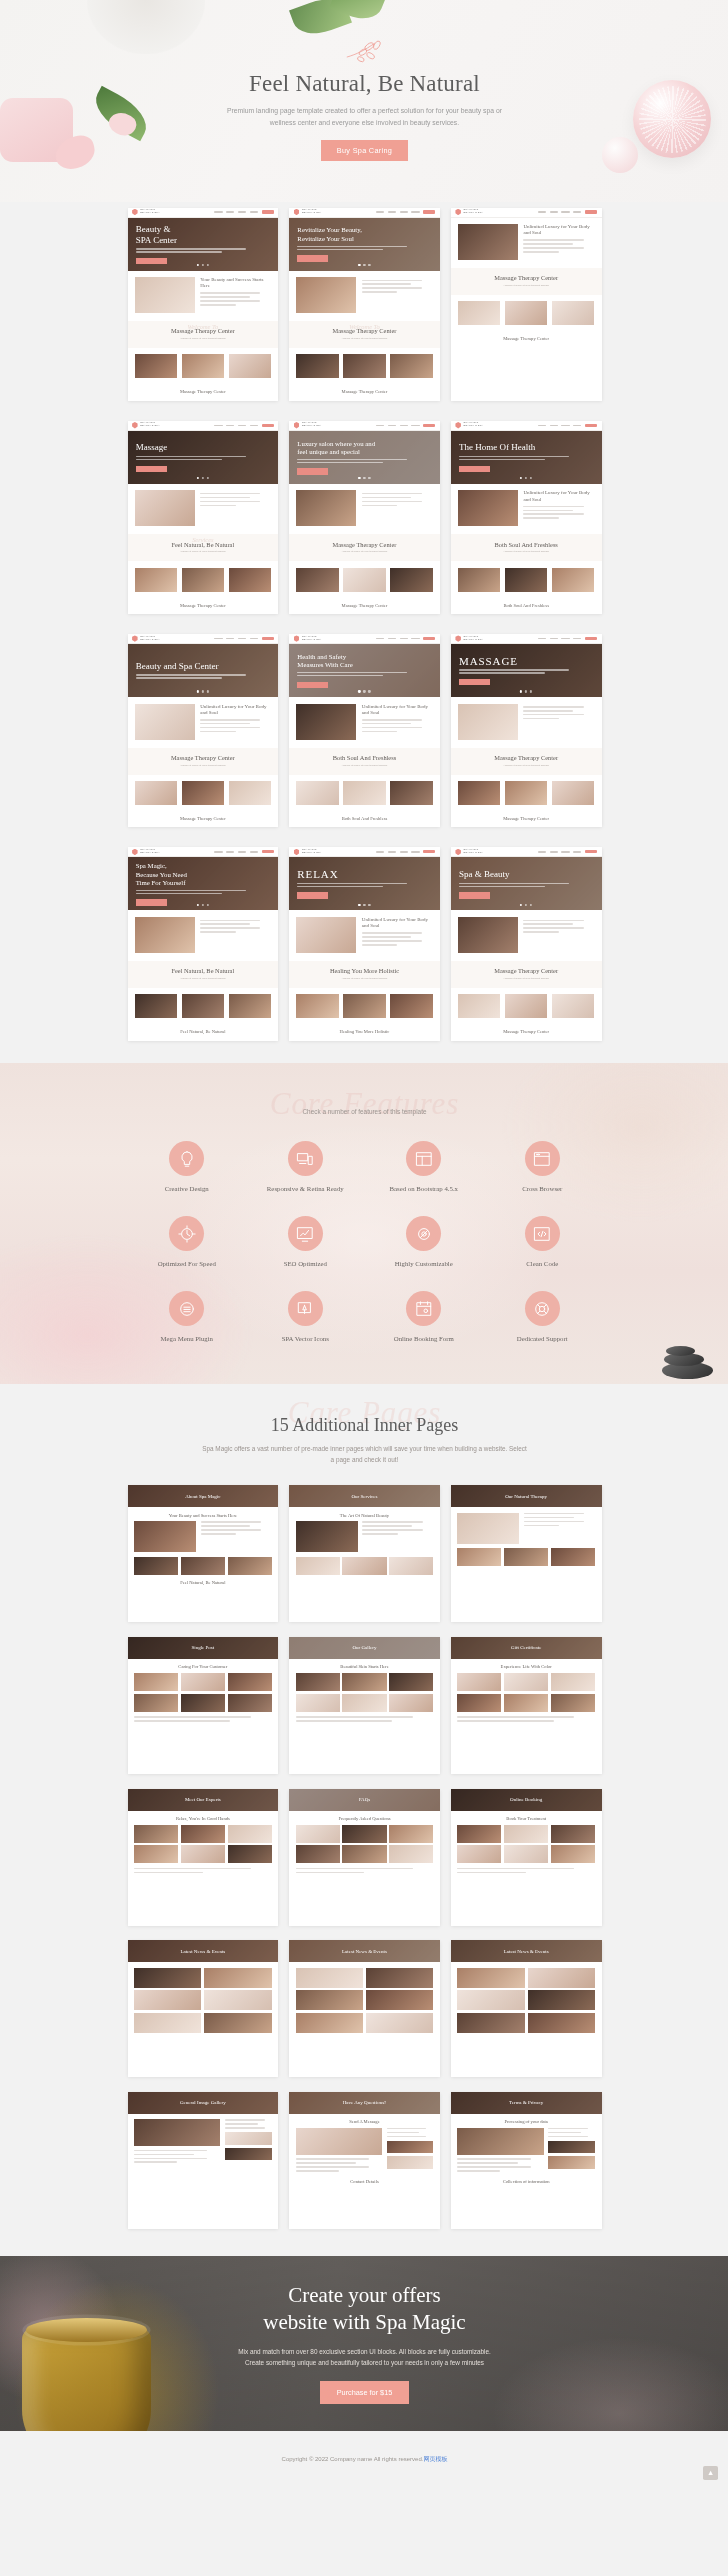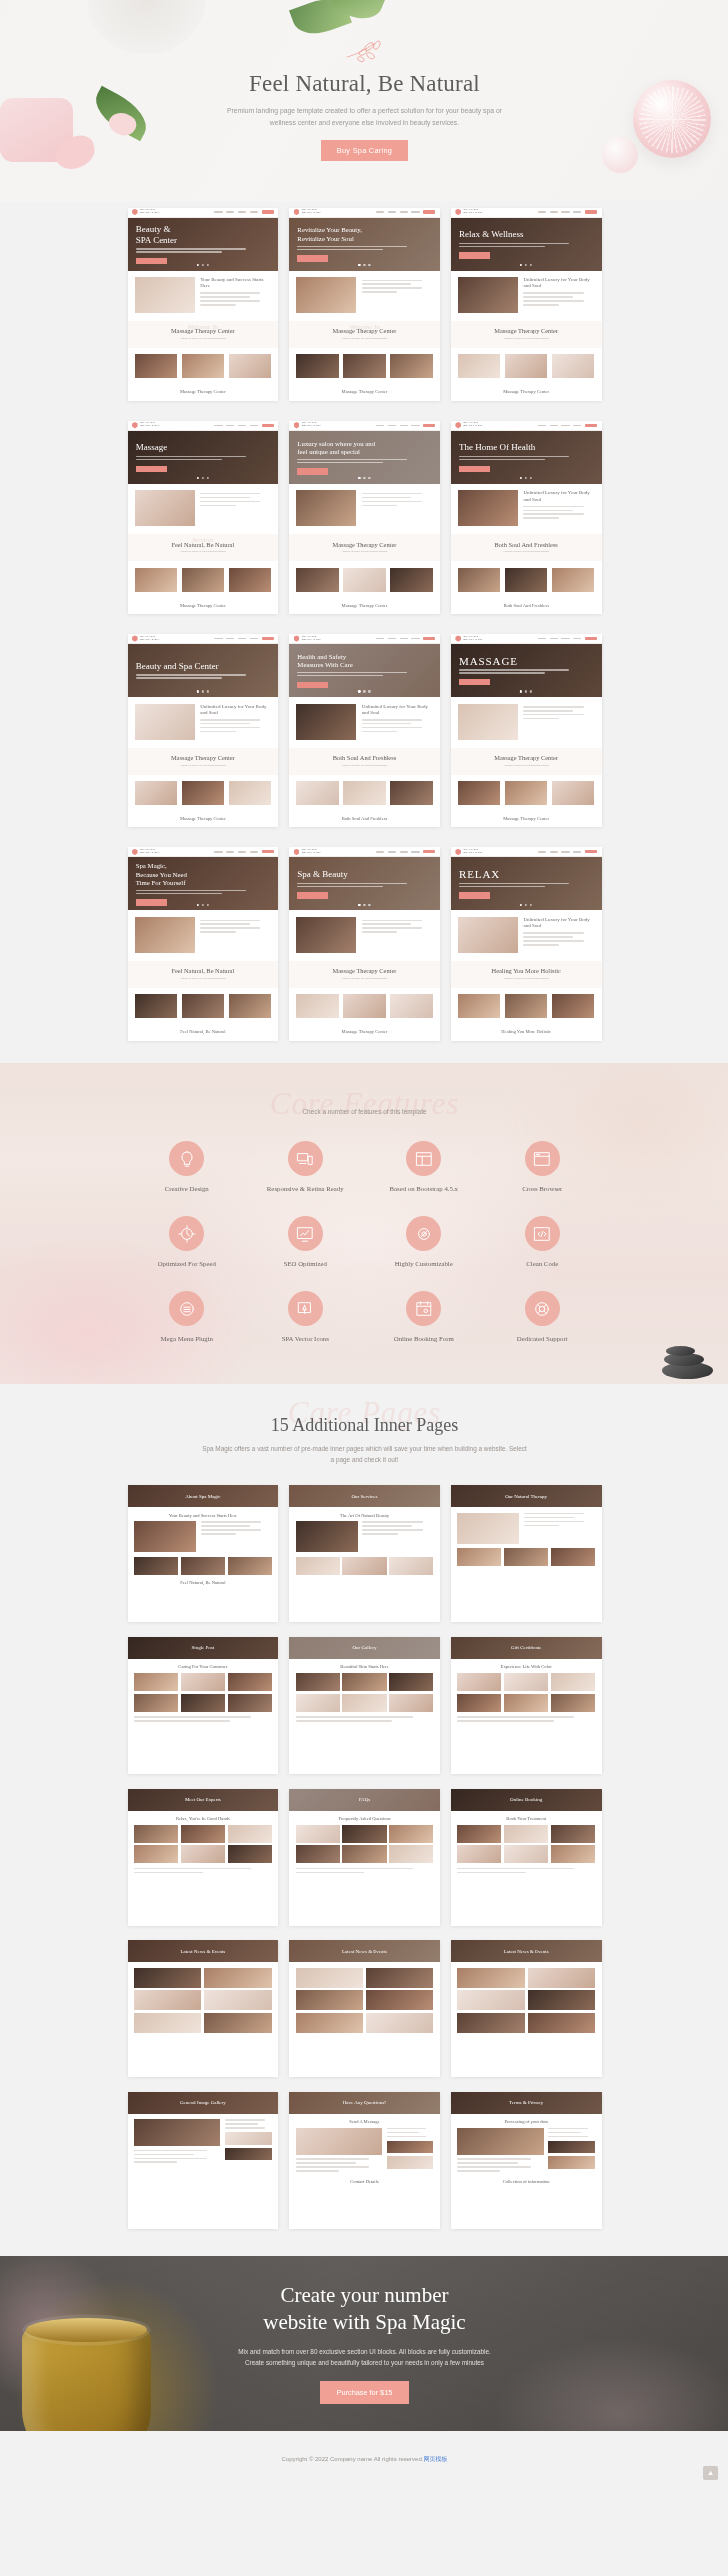--- a/index.html
+++ b/index.html
@@ -346,33 +346,20 @@
       <span class="logo-mark"></span>
       <span class="logo-txt">SPA MAGIC<br>BEAUTY &amp; SPA</span>
       <span class="navdots">
         <i class="navdot"></i>
               <i class="navdot"></i>
               <i class="navdot"></i>
               <i class="navdot"></i>
               <i class="nav-cta"></i>
       </span>
     </div>
-    <div class="card-hero dark p5">
-      <div class="ch-title">Relax &amp; Wellness</div>
-      <div class="ch-lines">
-              <div class="ln w85" style="width:82%"></div>
-              <div class="ln" style="width:64%"></div>
-            </div>
-      <div class="ch-btn"></div>
-      <div class="slide-dots">
-              <i class="sdot on"></i>
-              <i class="sdot"></i>
-              <i class="sdot"></i>
-            </div>
-    </div>
     <div class="card-body">
       <div class="cb-row">
         <div class="ph p5" style="width:44%;height:36px;"></div>
         <div style="flex:1">
           <div class="sub-head">Unlimited Luxury for Your Body and Soul</div>
           <div class="txtline w85"></div>
                 <div class="txtline w70"></div>
                 <div class="txtline w85"></div>
                 <div class="txtline w50"></div>
         </div>
@@ -738,20 +725,69 @@
       <span class="logo-mark"></span>
       <span class="logo-txt">SPA MAGIC<br>BEAUTY &amp; SPA</span>
       <span class="navdots">
         <i class="navdot"></i>
               <i class="navdot"></i>
               <i class="navdot"></i>
               <i class="navdot"></i>
               <i class="nav-cta"></i>
       </span>
     </div>
+    <div class="card-hero dark p7">
+      <div class="ch-title lg">RELAX</div>
+      <div class="ch-lines">
+              <div class="ln w85" style="width:82%"></div>
+              <div class="ln" style="width:64%"></div>
+            </div>
+      <div class="ch-btn"></div>
+      <div class="slide-dots">
+              <i class="sdot on"></i>
+              <i class="sdot"></i>
+              <i class="sdot"></i>
+            </div>
+    </div>
+    <div class="card-body">
+      <div class="cb-row">
+        <div class="ph p6" style="width:44%;height:36px;"></div>
+        <div style="flex:1">
+          <div class="sub-head">Unlimited Luxury for Your Body and Soul</div>
+          <div class="txtline w85"></div>
+                <div class="txtline w70"></div>
+                <div class="txtline w85"></div>
+                <div class="txtline w50"></div>
+        </div>
+      </div>
+    </div>
+    <div class="band">
+
+      <div class="band-title">Healing You More Holistic</div>
+      <div class="band-sub">Aliquam ut augue at nunc tincidunt aliquam</div>
+    </div>
+    <div class="thumbs3">
+      <div class="ph p4"></div>
+            <div class="ph p7"></div>
+            <div class="ph p1"></div>
+    </div>
+    <div class="card-foot">Healing You More Holistic</div>
+  </div>
+        <div class="card">
+    <div class="card-bar">
+      <span class="logo-mark"></span>
+      <span class="logo-txt">SPA MAGIC<br>BEAUTY &amp; SPA</span>
+      <span class="navdots">
+        <i class="navdot"></i>
+              <i class="navdot"></i>
+              <i class="navdot"></i>
+              <i class="navdot"></i>
+              <i class="nav-cta"></i>
+      </span>
+    </div>
     <div class="card-hero dark p4">
       <div class="ch-title">Spa &amp; Beauty</div>
       <div class="ch-lines">
               <div class="ln w85" style="width:82%"></div>
               <div class="ln" style="width:64%"></div>
             </div>
       <div class="ch-btn"></div>
       <div class="slide-dots">
               <i class="sdot on"></i>
               <i class="sdot"></i>
@@ -774,69 +810,20 @@
 
       <div class="band-title">Massage Therapy Center</div>
       <div class="band-sub">Aliquam ut augue at nunc tincidunt aliquam</div>
     </div>
     <div class="thumbs3">
       <div class="ph p3"></div>
             <div class="ph p6"></div>
             <div class="ph p8"></div>
     </div>
     <div class="card-foot">Massage Therapy Center</div>
-  </div>
-        <div class="card">
-    <div class="card-bar">
-      <span class="logo-mark"></span>
-      <span class="logo-txt">SPA MAGIC<br>BEAUTY &amp; SPA</span>
-      <span class="navdots">
-        <i class="navdot"></i>
-              <i class="navdot"></i>
-              <i class="navdot"></i>
-              <i class="navdot"></i>
-              <i class="nav-cta"></i>
-      </span>
-    </div>
-    <div class="card-hero dark p7">
-      <div class="ch-title lg">RELAX</div>
-      <div class="ch-lines">
-              <div class="ln w85" style="width:82%"></div>
-              <div class="ln" style="width:64%"></div>
-            </div>
-      <div class="ch-btn"></div>
-      <div class="slide-dots">
-              <i class="sdot on"></i>
-              <i class="sdot"></i>
-              <i class="sdot"></i>
-            </div>
-    </div>
-    <div class="card-body">
-      <div class="cb-row">
-        <div class="ph p6" style="width:44%;height:36px;"></div>
-        <div style="flex:1">
-          <div class="sub-head">Unlimited Luxury for Your Body and Soul</div>
-          <div class="txtline w85"></div>
-                <div class="txtline w70"></div>
-                <div class="txtline w85"></div>
-                <div class="txtline w50"></div>
-        </div>
-      </div>
-    </div>
-    <div class="band">
-
-      <div class="band-title">Healing You More Holistic</div>
-      <div class="band-sub">Aliquam ut augue at nunc tincidunt aliquam</div>
-    </div>
-    <div class="thumbs3">
-      <div class="ph p4"></div>
-            <div class="ph p7"></div>
-            <div class="ph p1"></div>
-    </div>
-    <div class="card-foot">Healing You More Holistic</div>
   </div>
       </div>
   </div>
 </section>
 
 <section class="features">
   <div class="wrap">
     <div class="feat-head">
       <div class="watermark">Core Features</div>
       <p class="sec-sub">Check a number of features of this template</p>
@@ -1322,21 +1309,21 @@
     </div>
         </div>
       </div>
   </div>
 </section>
 
 <section class="cta">
   <div class="jar"></div>
   <div class="cta-inner">
     <h2 class="cta-title">
-      <span>Create your number</span><br>
+      <span>Create your offers</span><br>
       <span>website with Spa Magic</span>
     </h2>
     <p class="cta-sub">
       <span>Mix and match from over 80 exclusive section UI blocks. All blocks are fully customizable.</span><br>
       <span>Create something unique and beautifully tailored to your needs in only a few minutes</span>
     </p>
     <button class="btn-cta">Purchase for $15</button>
   </div>
 </section>
 

